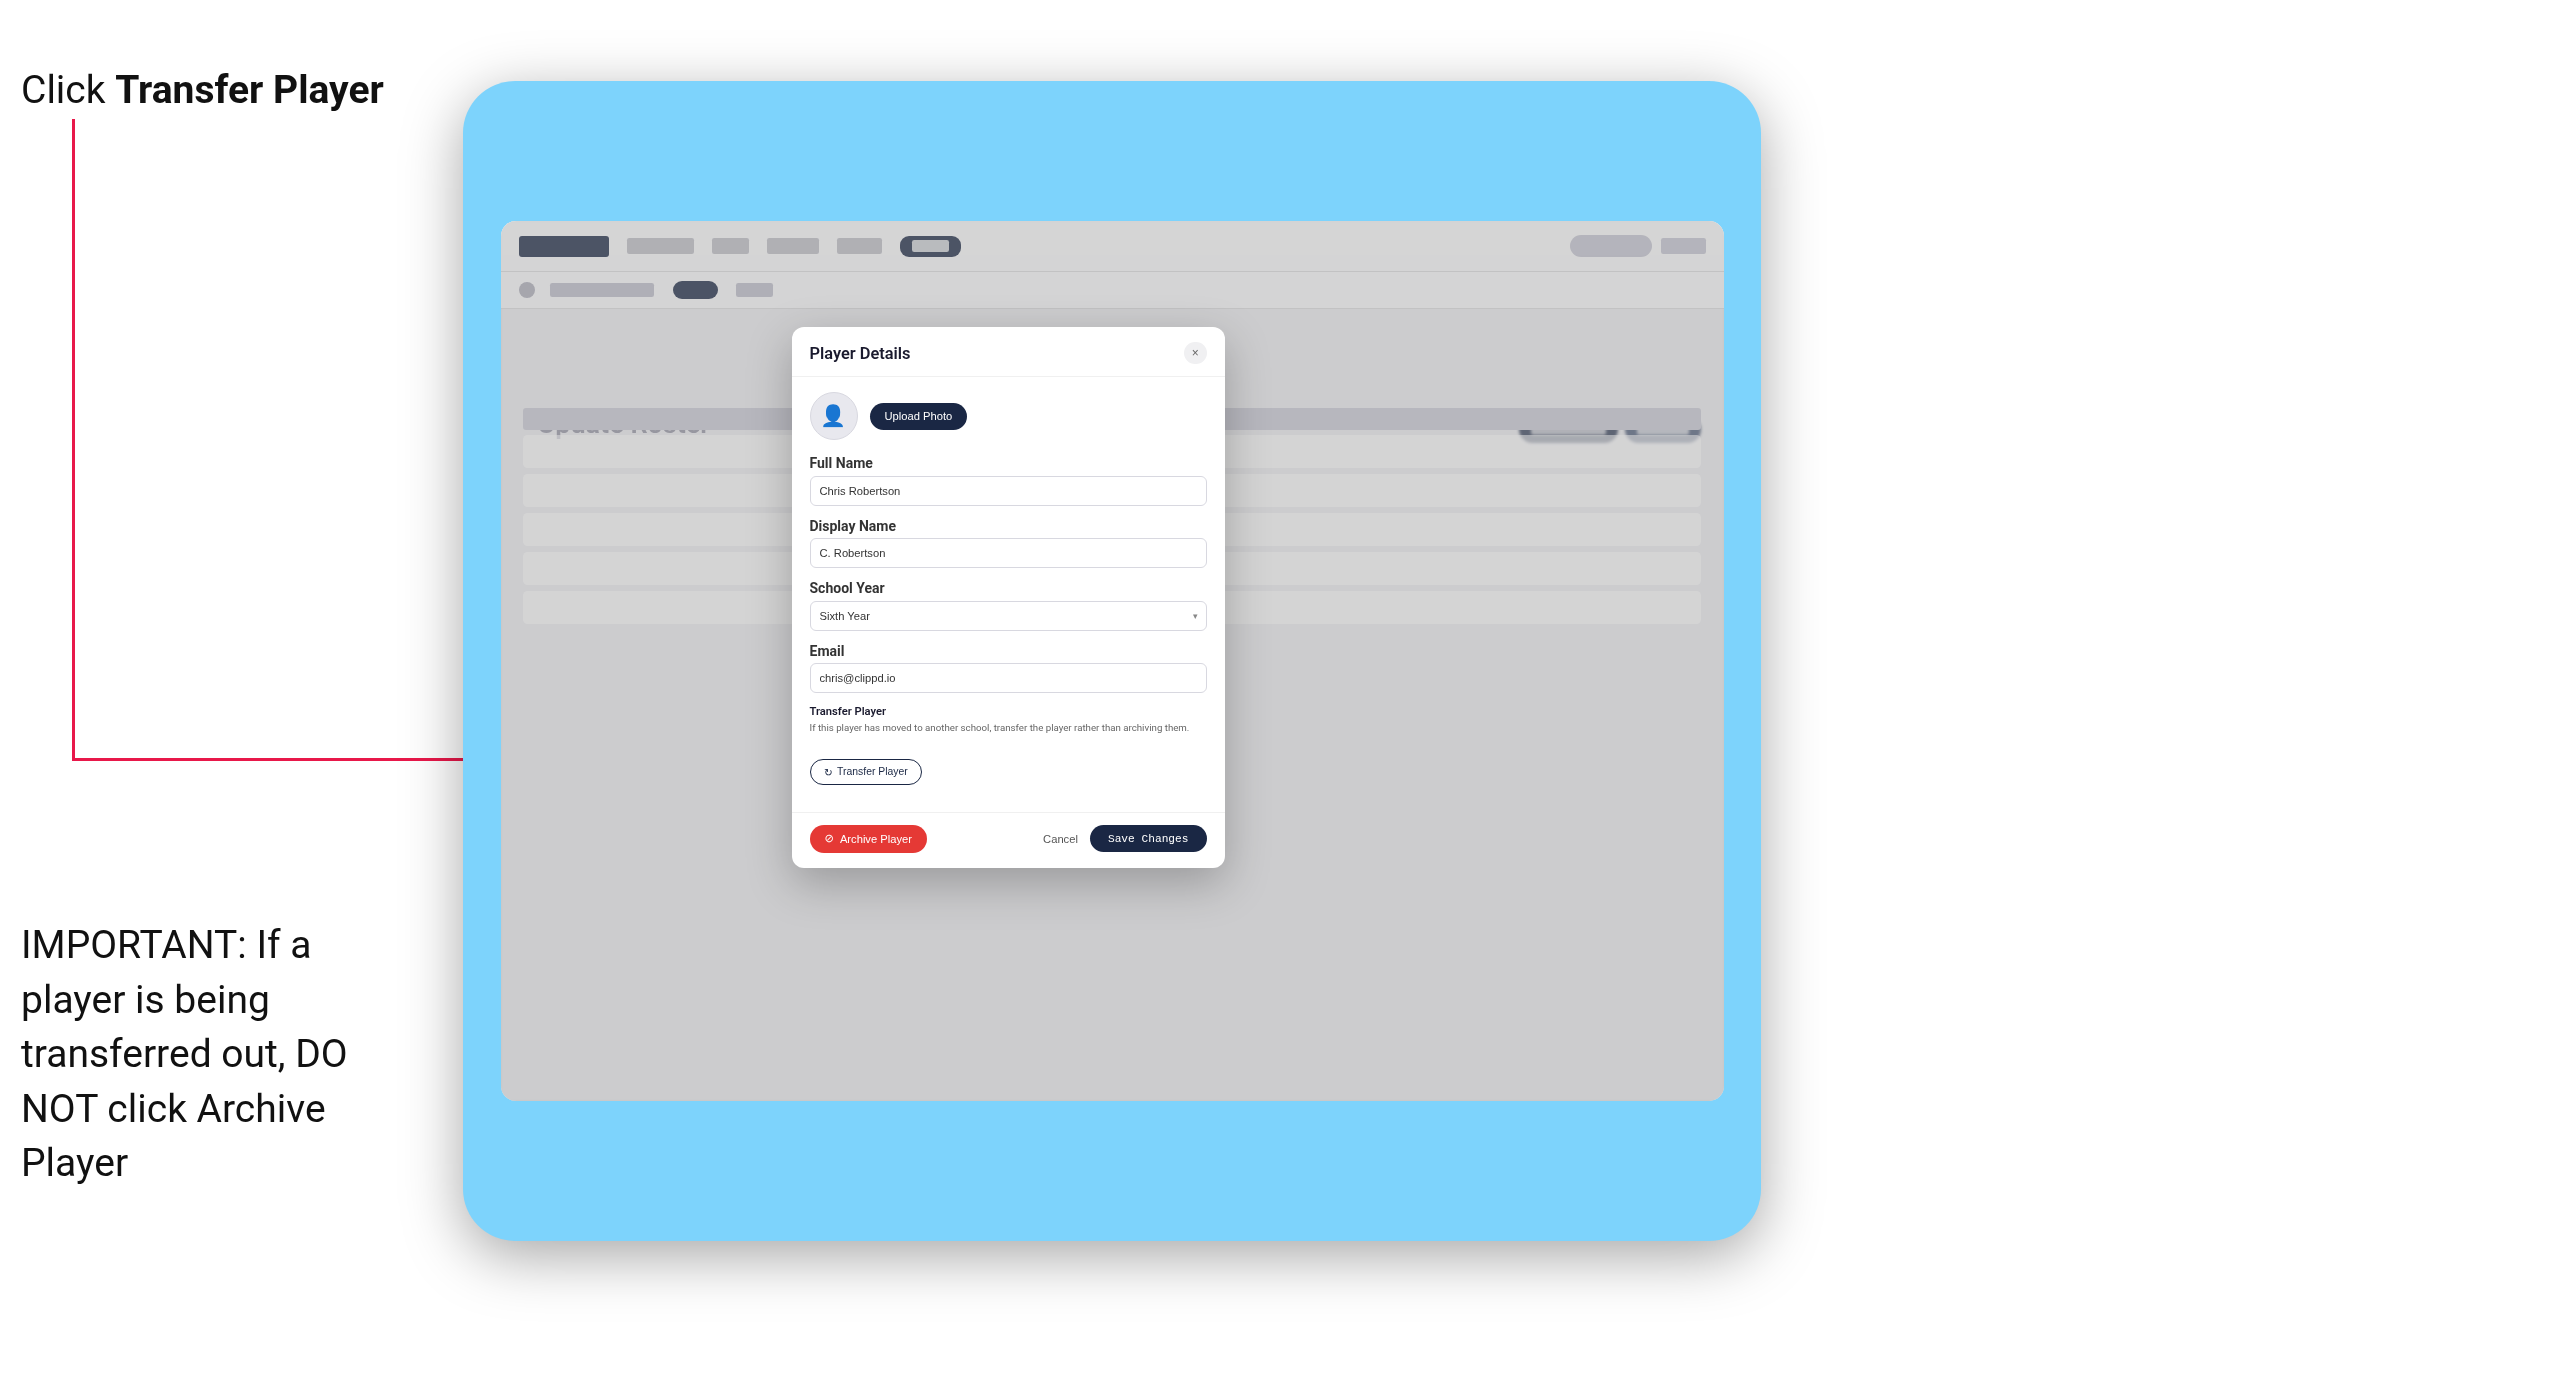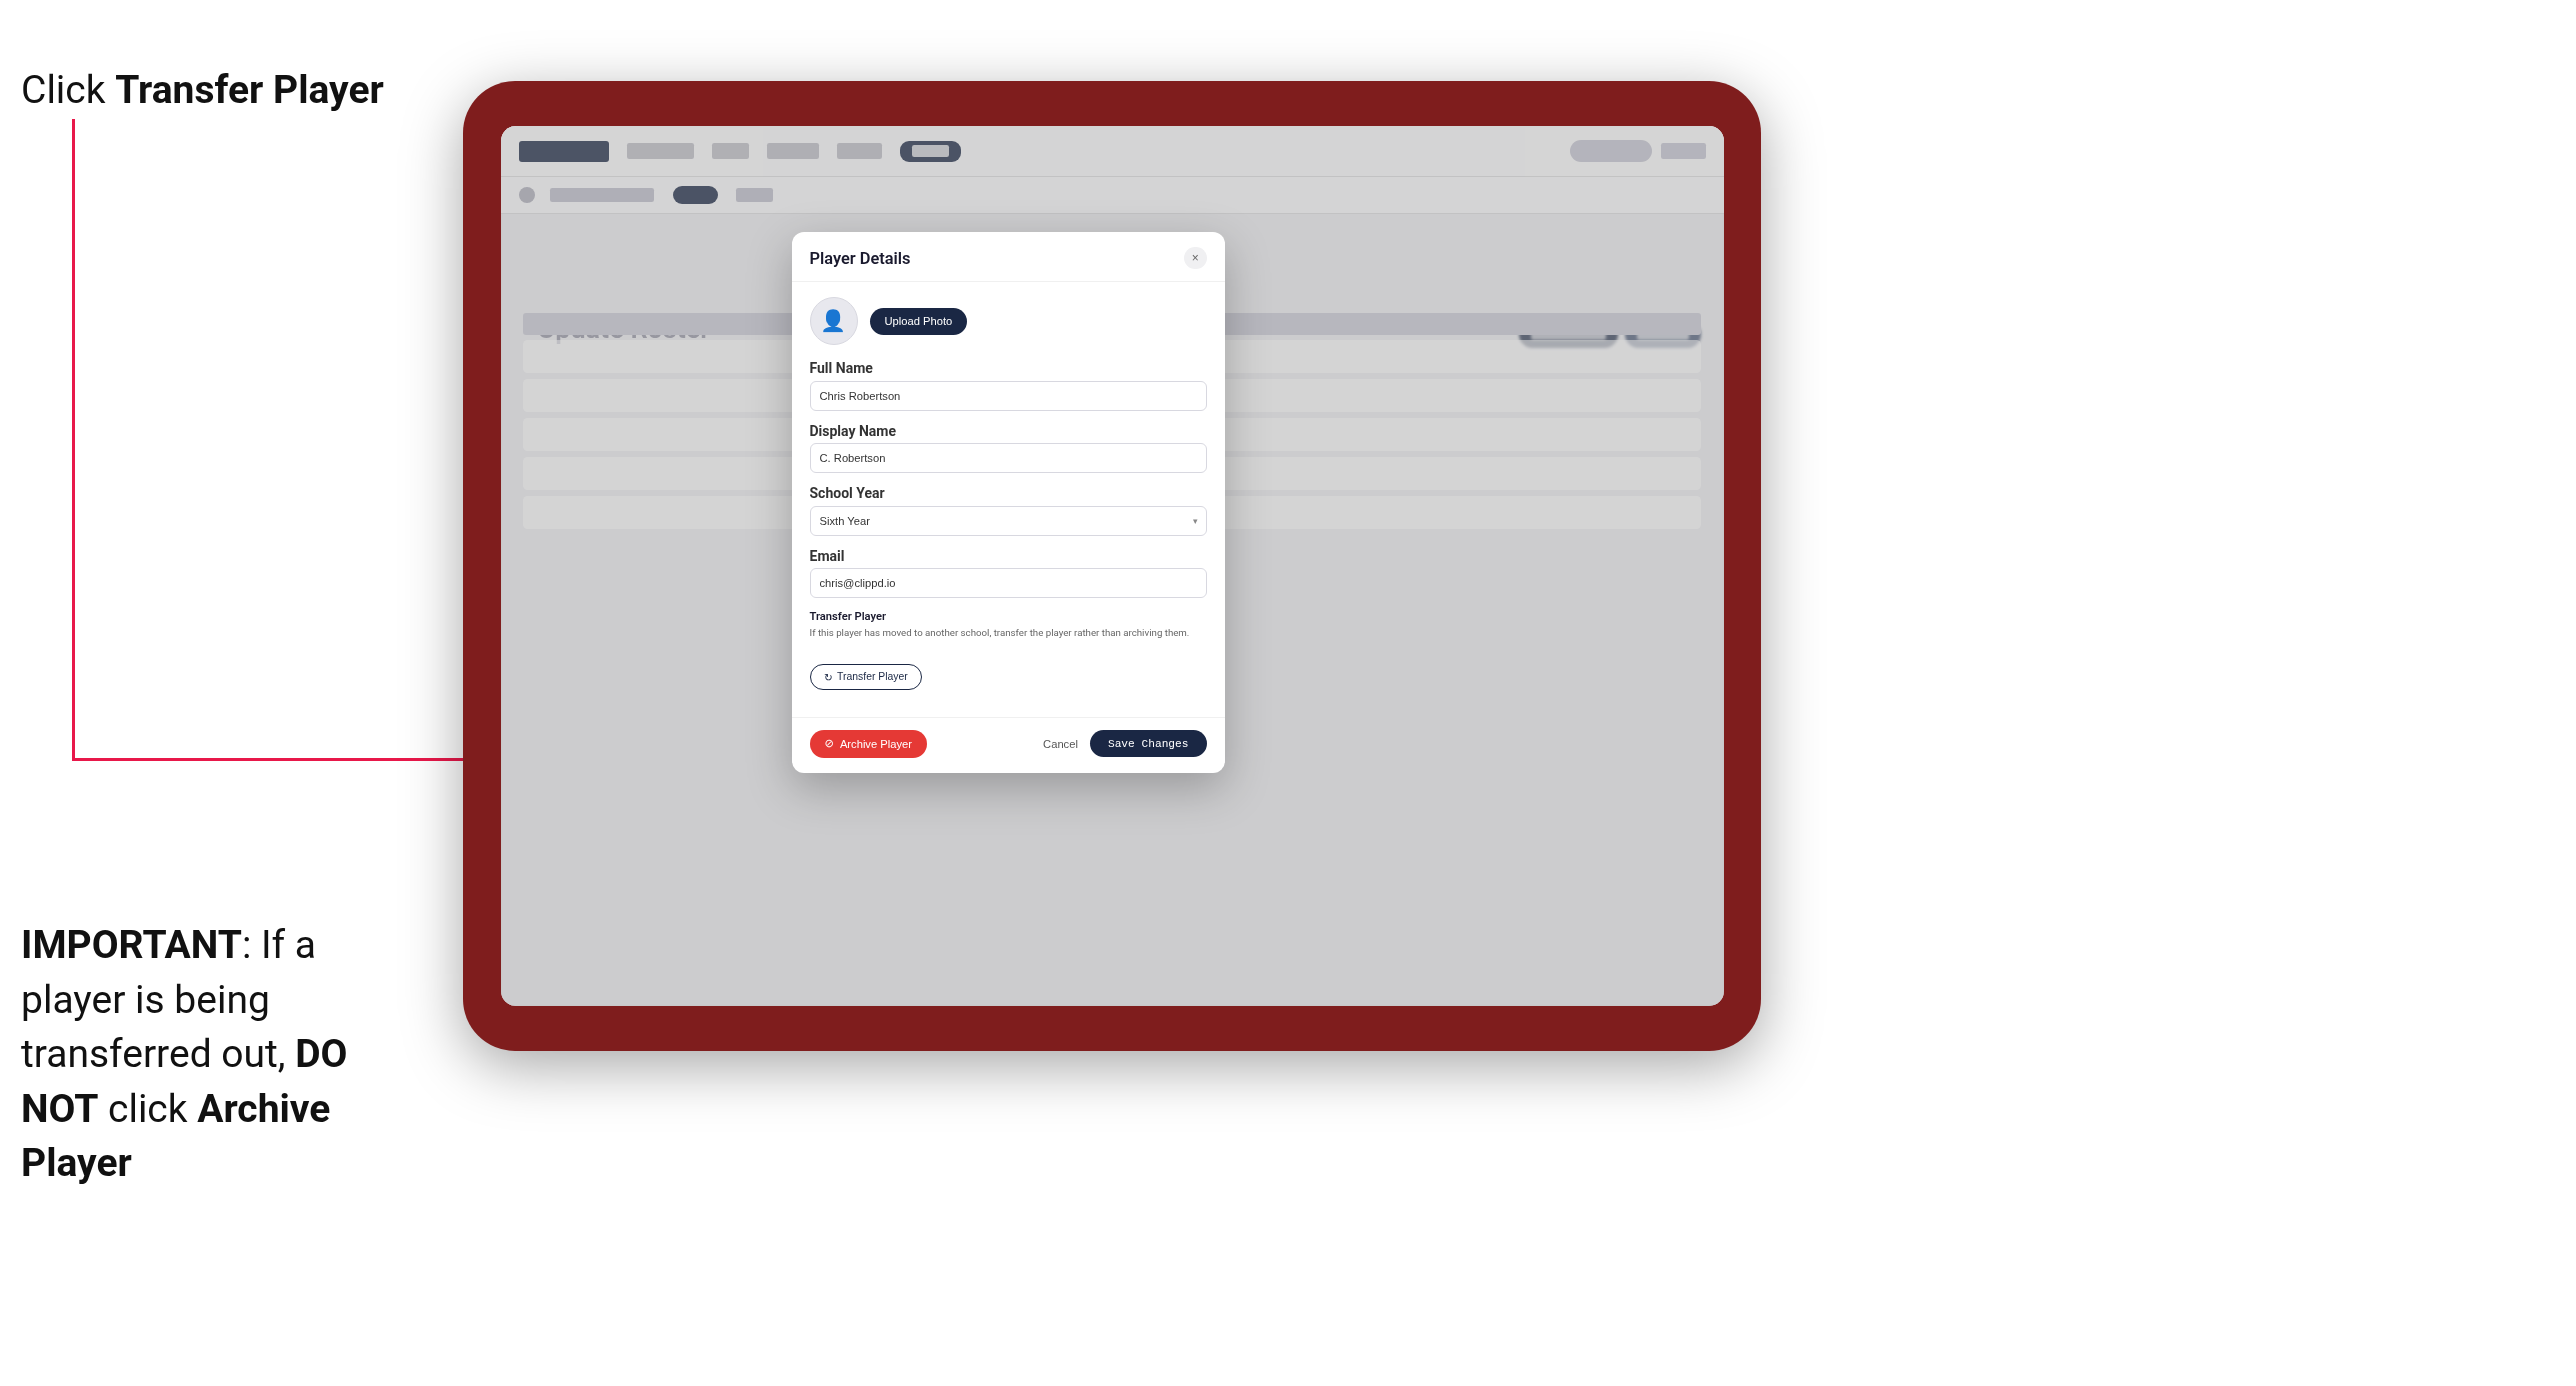--- a/index.html
+++ b/index.html
@@ -59,32 +59,32 @@
       position: absolute;
       top: 918px;
       left: 21px;
       font-size: 39px;
       color: #111;
       font-weight: 400;
       line-height: 1.4;
       max-width: 388px;
     }
     .instruction-bottom strong {
-      font-weight: 700;
+      font-weight: 400;
       text-align: center;
     }
 
     
     .tablet {
       position: absolute;
       top: 81px;
       left: 463px;
       width: 1298px;
-      height: 970px;
-      background: #7f1d1d;
+      height: 1160px;
+      background: #7dd3fc;
       border-radius: 52px;
       box-shadow: 0 15px 60px rgba(0,0,0,0.35);
       display: flex;
       align-items: center;
       justify-content: center;
     }
     .tablet-screen {
       width: 1223px;
       height: 880px;
       background: #e8e8ea;

